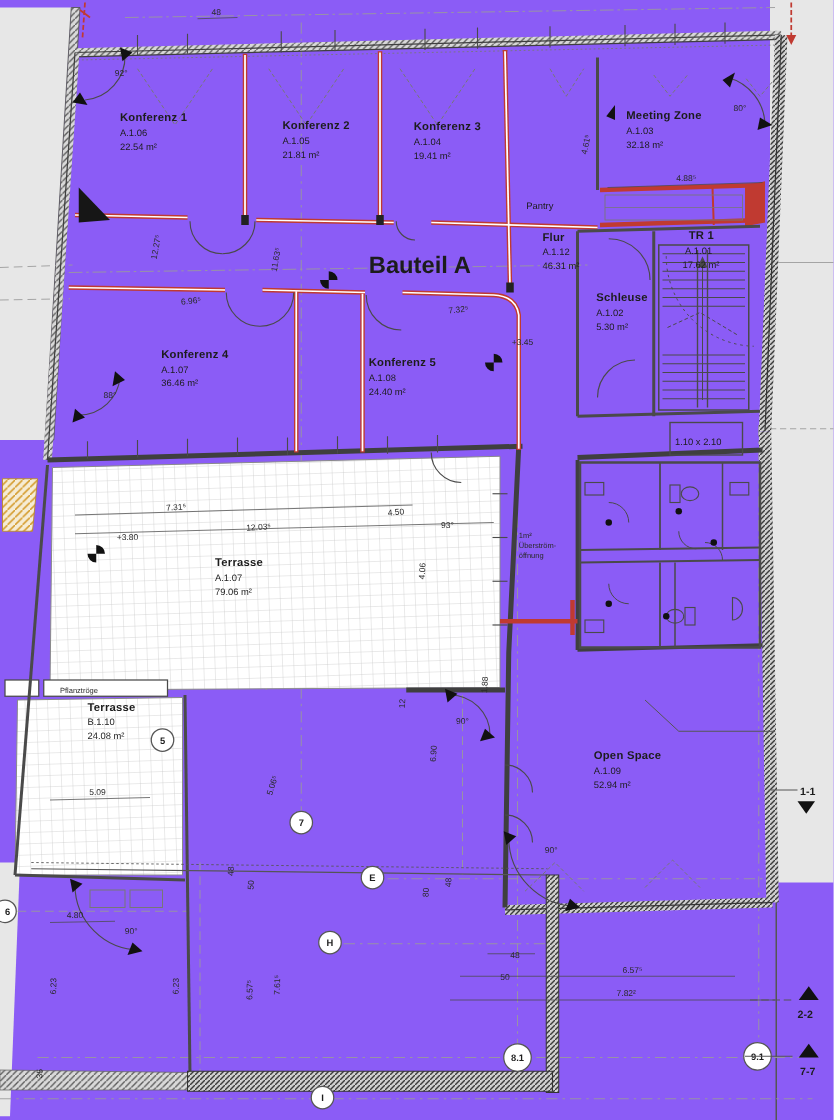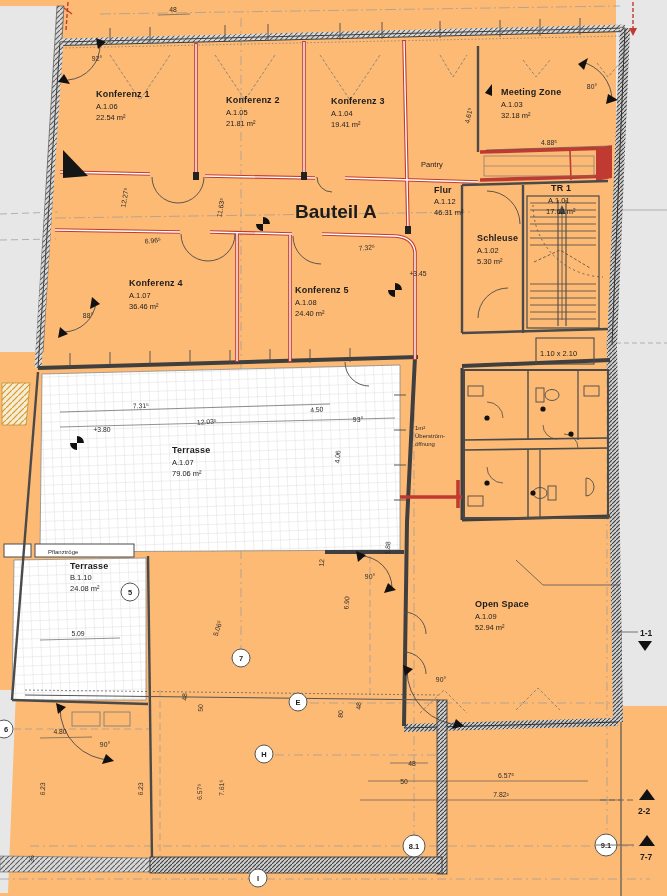--- a/index.html
+++ b/index.html
@@ -1,16 +1,16 @@
 <!DOCTYPE html>
 <html><head>
 <meta charset="utf-8">
 <style>
   html,body{margin:0;padding:0;background:#fff;}
-  .page{position:relative;width:667px;height:896px;background:#fdba74;overflow:hidden;
+  .page{position:relative;width:667px;height:896px;background:#8b5cf6;overflow:hidden;
         font-family:"Liberation Sans", sans-serif;}
   svg{position:absolute;left:0;top:0;}
   text{fill:#1c1c1c;}
   .rname{font-size:9px;font-weight:bold;letter-spacing:.2px;}
   .rsub{font-size:7.5px;}
   .dim{font-size:6.8px;fill:#2a2a2a;}
   .tiny{font-size:6px;fill:#2a2a2a;}
   .title{font-size:19px;font-weight:bold;}
   .bubble{font-size:7.5px;font-weight:bold;text-anchor:middle;}
   .sect{font-size:8.5px;font-weight:bold;}

